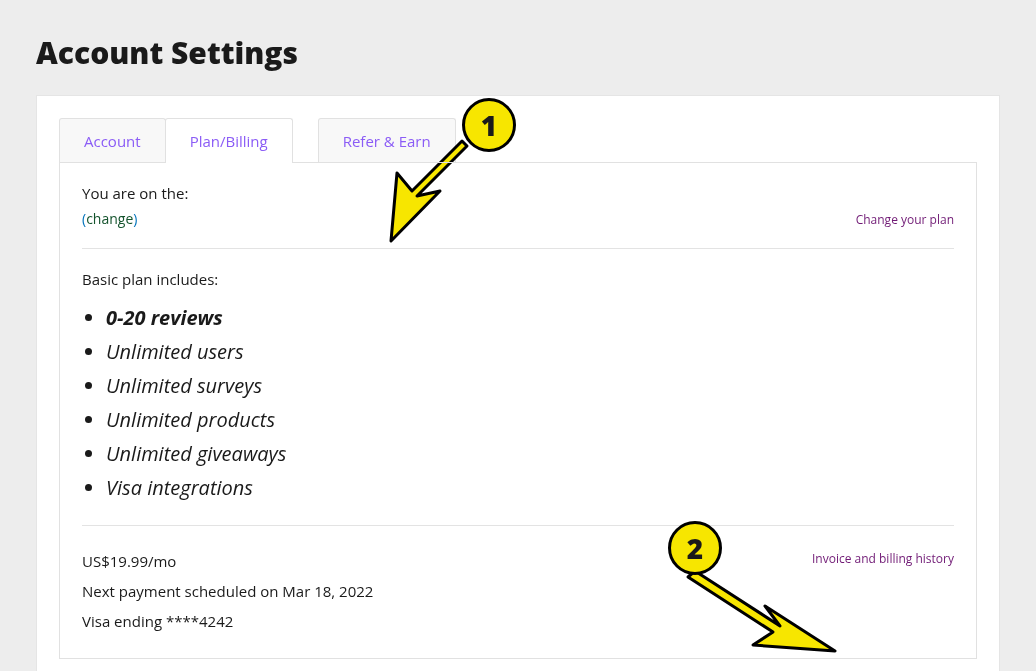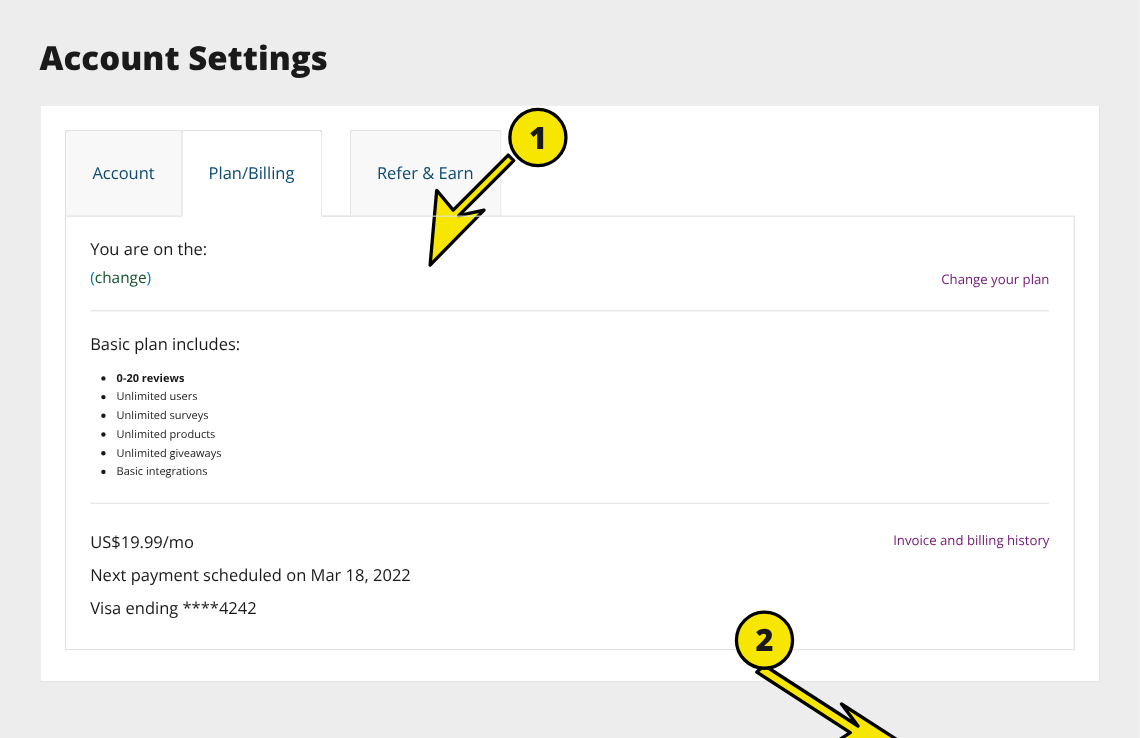--- a/index.html
+++ b/index.html
@@ -23,23 +23,23 @@
       padding: 0 0 28px 0;
       position: relative;
     }
     .tabs {
       display: flex;
       margin: 22px 0 0 22px;
     }
     .tab {
       border: 1px solid #e1e1e1;
       background: #f8f8f8;
-      padding: 29px 24px;
-      font-size: 15px;
-      color: #0c4a6e;
+      padding: 12px 24px;
+      font-size: 15px;
+      color: #8b5cf6;
       cursor: pointer;
       margin-right: -1px;
       border-bottom: none;
       border-radius: 3px 3px 0 0;
     }
     .tab.active {
       background: #fff;
       position: relative;
       z-index: 2;
     }
@@ -101,22 +101,23 @@
       margin: 20px 0;
     }
     .includes-title {
       font-size: 15px;
       margin-bottom: 12px;
     }
     ul.feature-list {
       padding-left: 24px;
     }
     ul.feature-list li {
-      font-size: 10px;
+      font-size: 20px;
       line-height: 1.7;
+      font-style: italic;
     }
     ul.feature-list li.bold {
       font-weight: 700;
     }
     .billing-footer {
       display: flex;
       justify-content: space-between;
     }
     .billing-left p {
       font-size: 15px;
@@ -184,21 +185,21 @@
 
     <hr class="divider">
 
     <div class="includes-title">Basic plan includes:</div>
     <ul class="feature-list">
       <li class="bold">0-20 reviews</li>
       <li>Unlimited users</li>
       <li>Unlimited surveys</li>
       <li>Unlimited products</li>
       <li>Unlimited giveaways</li>
-      <li>Basic integrations</li>
+      <li>Visa integrations</li>
     </ul>
 
     <hr class="divider">
 
     <div class="billing-footer">
       <div class="billing-left">
         <p>US$19.99/mo</p>
         <p>Next payment scheduled on Mar 18, 2022</p>
         <p>Visa ending ****4242</p>
       </div>

